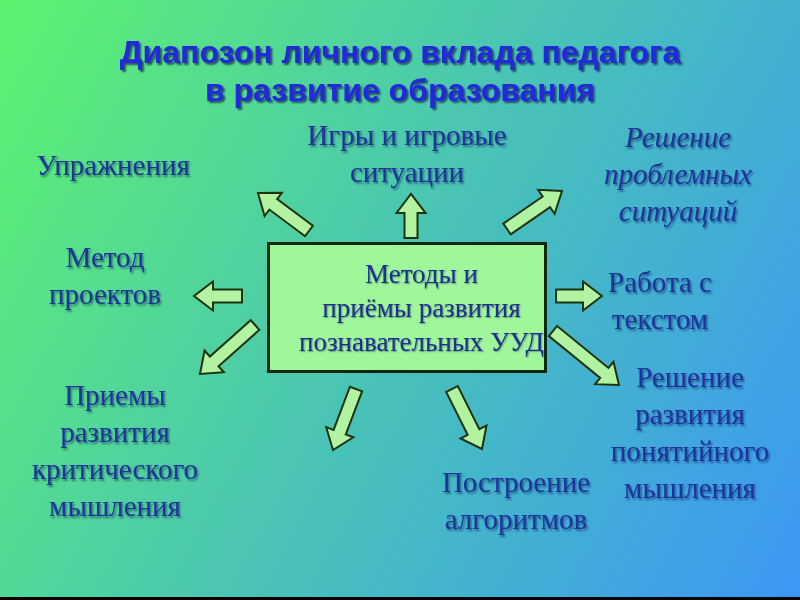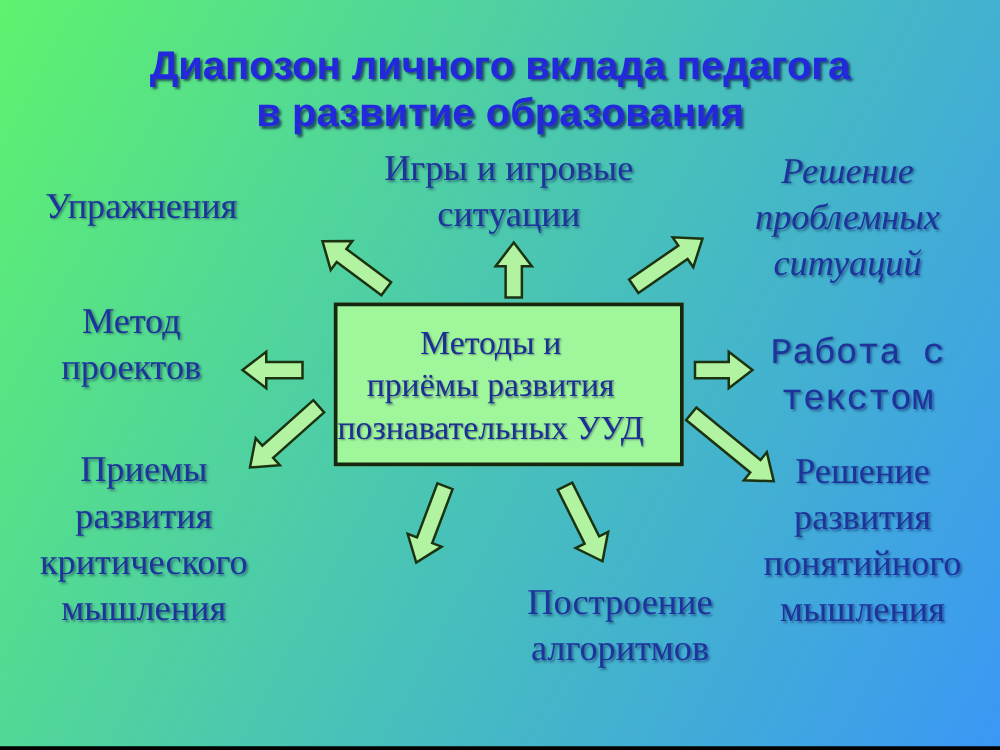--- a/index.html
+++ b/index.html
@@ -36,35 +36,35 @@
     font-size: 29px;
     line-height: 37px;
     color: #1e339b;
     text-shadow: 1.5px 1.5px 2px rgba(5,10,70,0.45);
     white-space: pre-line;
   }
   #lbl-0 { left: 13px;  top: 147px; width: 200px; }
   #lbl-1 { left: 282px; top: 117px; width: 250px; }
   #lbl-2 { left: 578px; top: 119px; width: 200px; font-style: italic; }
   #lbl-3 { left: 5px;   top: 239px; width: 200px; text-align: center; }
-  #lbl-4 { left: 586px; top: 264px; width: 200px; font-family: Liberation Mono, monospace; }
-  #lbl-5 { left: 15px;  top: 358px; width: 200px; }
+  #lbl-4 { left: 560px; top: 264px; width: 200px; }
+  #lbl-5 { left: 15px;  top: 377px; width: 200px; }
   #lbl-6 { left: 218px; top: 461px; width: 200px; }
-  #lbl-7 { left: 396px; top: 464px; width: 200px; }
+  #lbl-7 { left: 416px; top: 464px; width: 200px; }
   #lbl-8 { left: 590px; top: 359px; width: 200px; }
   .center-box {
     position: absolute;
     left: 267px; top: 242px;
     width: 280px; height: 131px;
     box-sizing: border-box;
     background: #a0f69a;
     border: 3px solid #16270f;
     display: flex;
     align-items: center;
-    justify-content: flex-start;
+    justify-content: flex-end;
   }
   .center-box .box-text {
     text-align: center;
     font-size: 27px;
     line-height: 34px;
     color: #1d2f92;
     text-shadow: 1px 1px 1.5px rgba(5,10,70,0.4);
     white-space: pre-line;
   }
   .bottom-strip {

